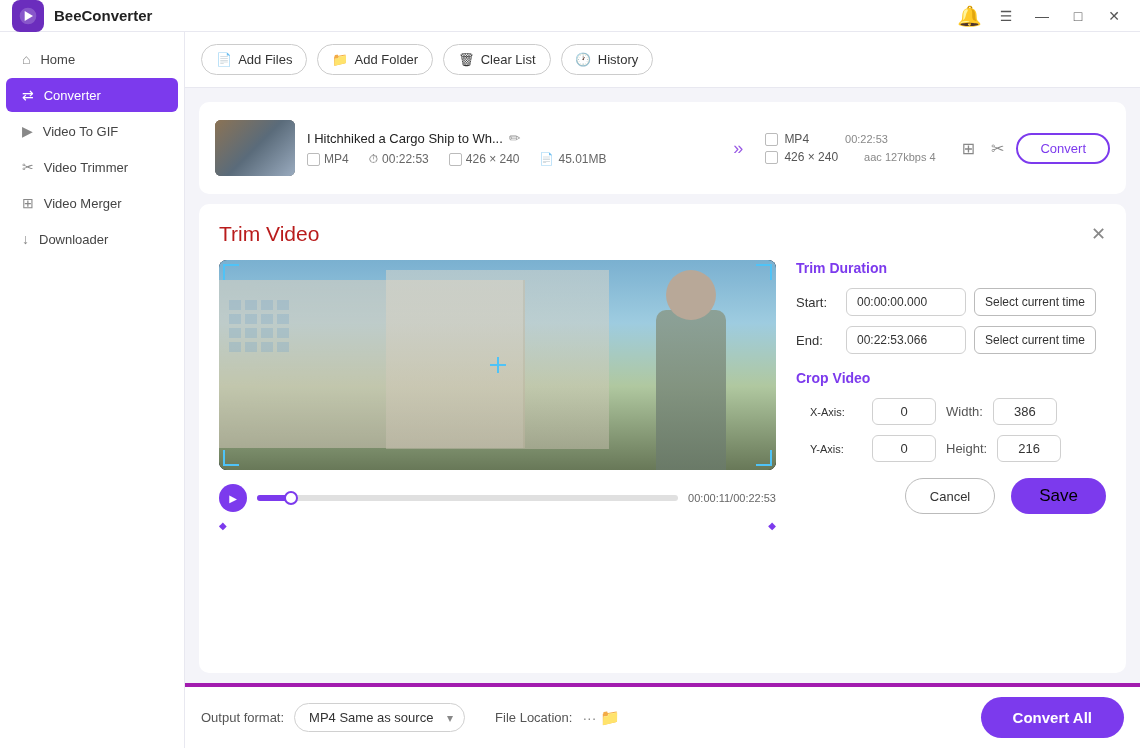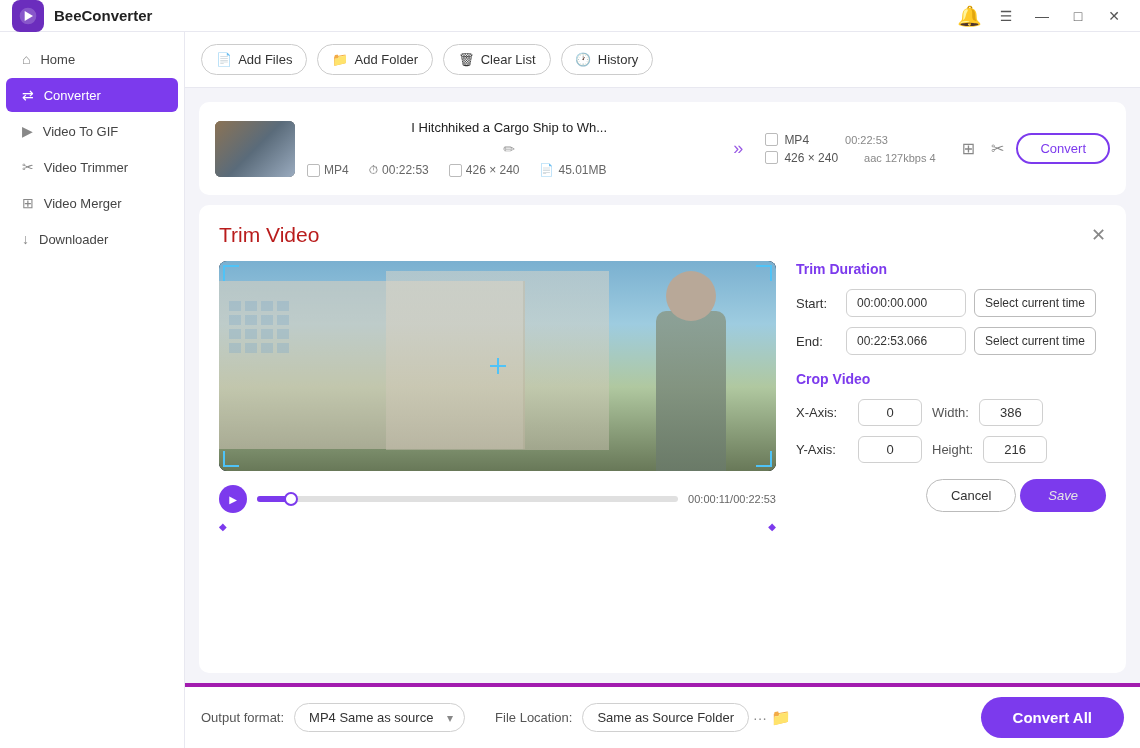--- a/index.html
+++ b/index.html
@@ -119,21 +119,21 @@
       flex-shrink: 0;
       background: #8b7355;
       position: relative;
     }
     .file-thumb-img {
       width: 100%; height: 100%;
       background: linear-gradient(135deg, #8b7355 0%, #5a6b7a 40%, #7a8c9a 100%);
       position: relative;
     }
     .file-info { flex: 1; }
-    .file-name { font-size: 13px; font-weight: 500; color: #222; display: flex; align-items: center; gap: 6px; margin-bottom: 6px; flex-direction: column; }
+    .file-name { font-size: 13px; font-weight: 500; color: #222; display: flex; align-items: center; gap: 6px; margin-bottom: 6px; }
     .file-meta { display: flex; gap: 20px; font-size: 12px; color: #666; }
     .file-meta-item { display: flex; align-items: center; gap: 4px; }
     .arrow-icon { color: #9b5de5; font-size: 18px; padding: 0 10px; }
     .file-output { display: flex; flex-direction: column; gap: 4px; font-size: 12px; color: #555; min-width: 160px; }
     .file-output-row { display: flex; align-items: center; gap: 6px; }
     .file-actions { display: flex; align-items: center; gap: 8px; margin-left: 10px; }
     .convert-btn {
       background: #fff;
       border: 2px solid #7c3aed;
       border-radius: 20px;
@@ -241,39 +241,39 @@
       padding: 6px 10px; font-size: 12px; color: #333;
       width: 120px; background: #fff;
     }
     .select-time-btn {
       border: 1.5px solid #bbb; border-radius: 6px;
       padding: 6px 10px; font-size: 12px; color: #333;
       background: #fff; cursor: pointer; white-space: nowrap;
     }
     .crop-section { margin-top: 16px; }
     .crop-row { display: flex; align-items: center; gap: 10px; margin-bottom: 10px; }
-    .crop-label { font-size: 13px; color: #333; width: 52px; }
+    .crop-label { font-size: 11px; color: #333; width: 52px; margin-left: 14px; }
     .crop-value-label { font-size: 13px; color: #555; }
     .crop-input {
       border: 1.5px solid #d0d0d0; border-radius: 6px;
       padding: 5px 8px; font-size: 13px; color: #333;
       width: 64px; text-align: center; background: #fff;
     }
     .dialog-actions {
-      display: flex; justify-content: flex-end; gap: 4px; margin-top: 16px;
+      display: flex; justify-content: flex-end; gap: 16px; margin-top: 16px;
     }
     .cancel-btn {
       border: 1.5px solid #bbb; border-radius: 20px;
       padding: 8px 24px; font-size: 13px; color: #333;
       background: #fff; cursor: pointer;
     }
     .save-btn {
       border: none; border-radius: 20px;
-      padding: 8px 28px; font-size: 13px; color: #e5e5e5;
-      background: #7c3aed; cursor: pointer; font-style: italic;
+      padding: 8px 28px; font-size: 17px; color: #000000;
+      background: #7c3aed; cursor: pointer;
     }
 
     
     .bottom-bar {
       background: #fff;
       border-top: 4px solid #a21caf;
       padding: 10px 16px;
       display: flex;
       align-items: center;
       gap: 30px;
@@ -549,21 +549,20 @@
         <span class="bottom-label">Output format:</span>
         <div class="format-select-wrap">
           <select class="format-select">
             <option>MP4 Same as source</option>
           </select>
         </div>
       </div>
       <div class="bottom-field">
         <span class="bottom-label">File Location:</span>
         <div class="location-input-wrap">
-          <span class="location-input">Same as Source Folder</span>
           <span class="location-dots">···</span>
           <span class="folder-icon">📁</span>
         </div>
       </div>
       <button class="convert-all-btn">Convert All</button>
     </div>
 
   </div>
 </div>
 

